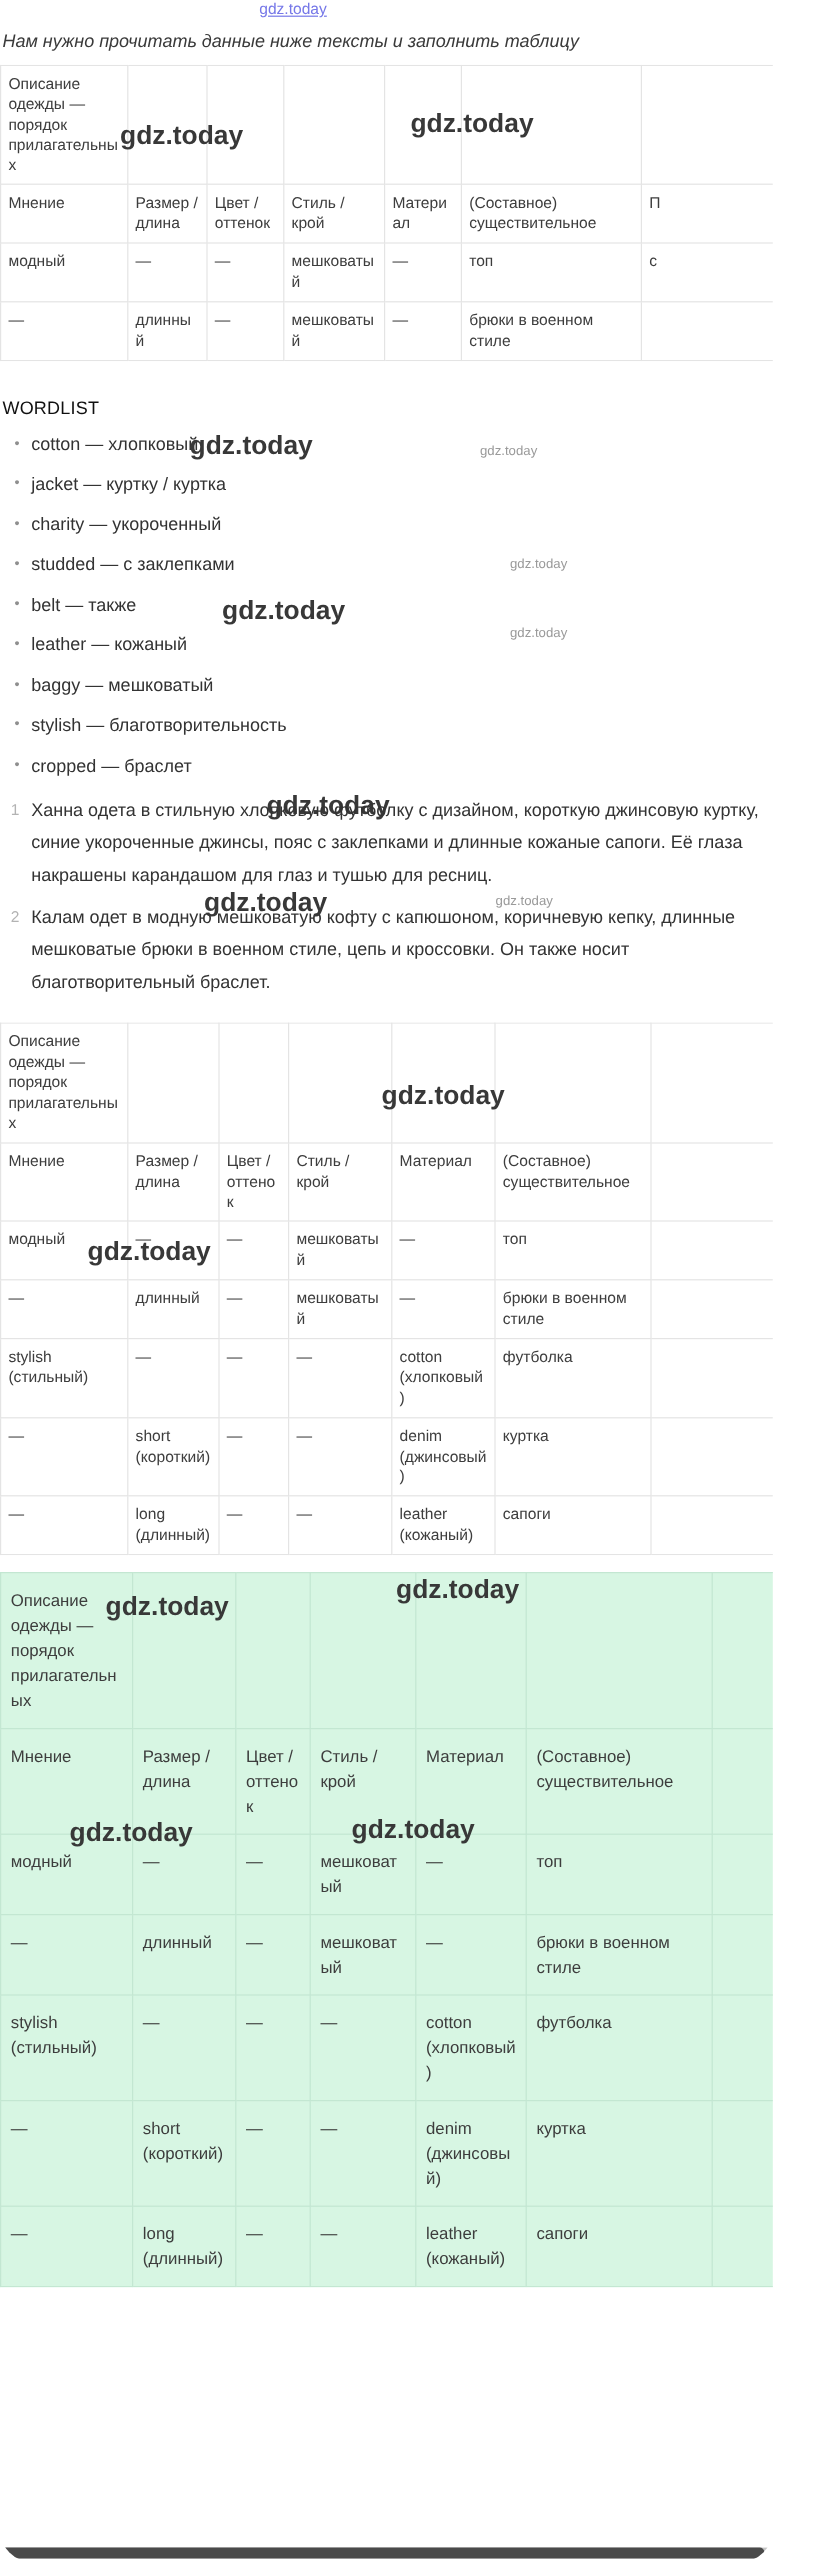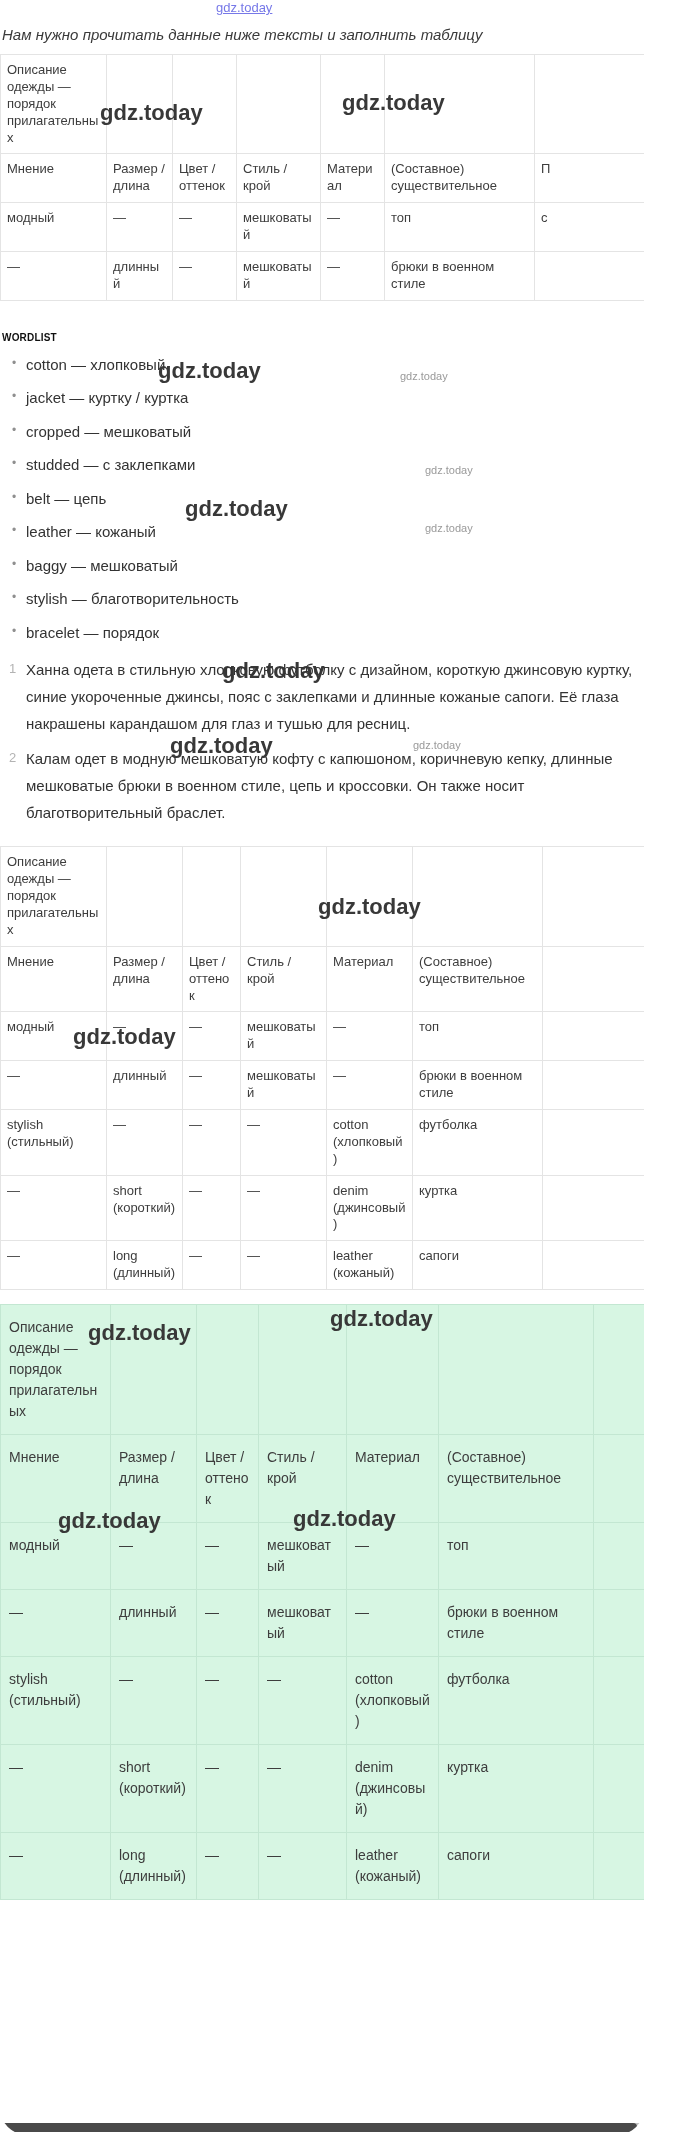--- a/index.html
+++ b/index.html
@@ -22,21 +22,21 @@
               line-height:1.3;word-wrap:break-word;font-weight:400;}
   .green-wrap{background:#d7f6e3;}
   .t-green{font-size:14px;}
   .t-green td{border:1px solid #c3e7d2;padding:12px 8px;vertical-align:top;text-align:left;
               line-height:1.5;word-wrap:break-word;font-weight:400;}
 
   .vbar{position:absolute;top:0;right:0;width:4px;height:100%;background:#3e3e3e;border-radius:2px;}
 
   
   .wordlist-sec{position:relative;margin-top:16px;padding-left:2px;}
-  .wl-heading{font-size:10px;font-weight:700;color:#101010;letter-spacing:.2px;margin-top:31px;}
+  .wl-heading{font-size:15px;font-weight:400;color:#101010;letter-spacing:.2px;margin-top:31px;}
   ul.wordlist{list-style:none;margin:12px 0 0 0;padding:0;font-size:15px;color:#333;}
   ul.wordlist li{position:relative;padding-left:24px;margin-bottom:14px;line-height:1.3;}
   ul.wordlist li::before{content:"•";position:absolute;left:10px;top:1px;color:#8f8f8f;font-size:12px;}
 
   
   .paras{position:relative;margin-top:2px;}
   .para{position:relative;padding:0 8px 8px 26px;font-size:15px;line-height:1.8;color:#333;}
   .para .num{position:absolute;left:9px;top:4px;font-size:13px;color:#b3b3b3;line-height:1.4;}
 
   
@@ -105,27 +105,27 @@
     <span class="wm lg" style="left:100px;top:46px;">gdz.today</span>
     <span class="wm lg" style="left:342px;top:36px;">gdz.today</span>
     <div class="vbar"></div>
   </div>
 
   <div class="wordlist-sec">
     <div class="wl-heading">WORDLIST</div>
     <ul class="wordlist">
       <li>cotton — хлопковый</li>
       <li>jacket — куртку / куртка</li>
-      <li>cropped — мешковатый</li>
+      <li>charity — укороченный</li>
       <li>studded — с заклепками</li>
-      <li>belt — цепь</li>
+      <li>belt — также</li>
       <li>leather — кожаный</li>
       <li>baggy — мешковатый</li>
       <li>stylish — благотворительность</li>
-      <li>bracelet — порядок</li>
+      <li>cropped — браслет</li>
     </ul>
     <span class="wm lg" style="left:158px;top:26px;">gdz.today</span>
     <span class="wm sm" style="left:400px;top:38px;">gdz.today</span>
     <span class="wm sm" style="left:425px;top:132px;">gdz.today</span>
     <span class="wm lg" style="left:185px;top:164px;">gdz.today</span>
     <span class="wm sm" style="left:425px;top:190px;">gdz.today</span>
     <span class="wm lg" style="left:222px;top:326px;">gdz.today</span>
   </div>
 
   <div class="paras">

